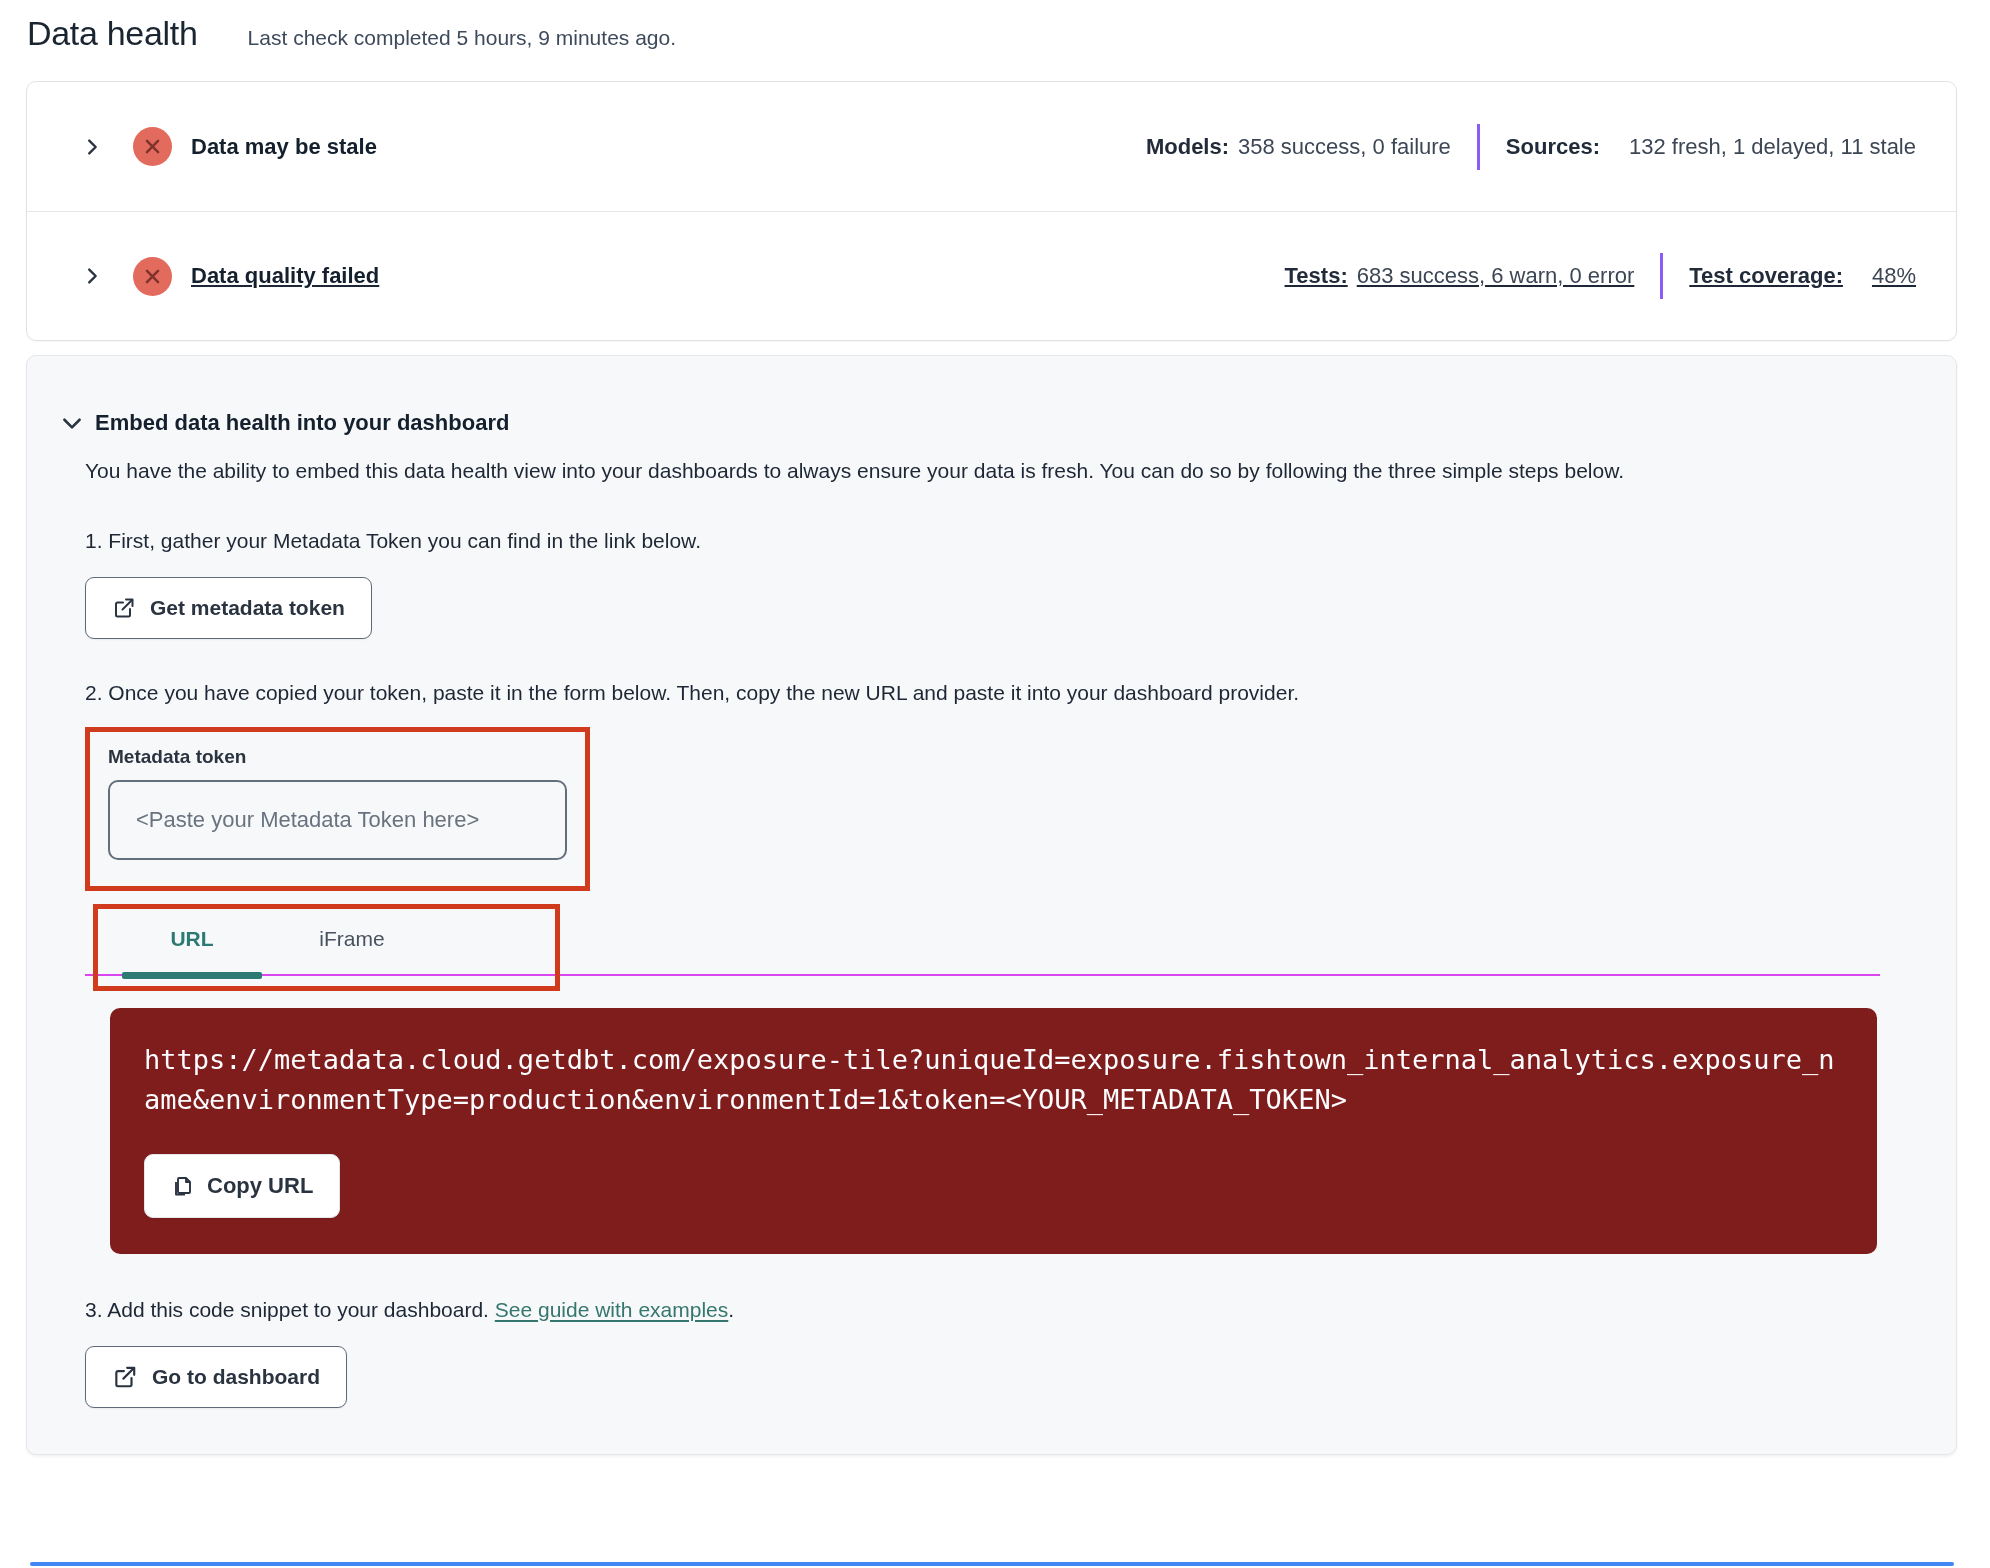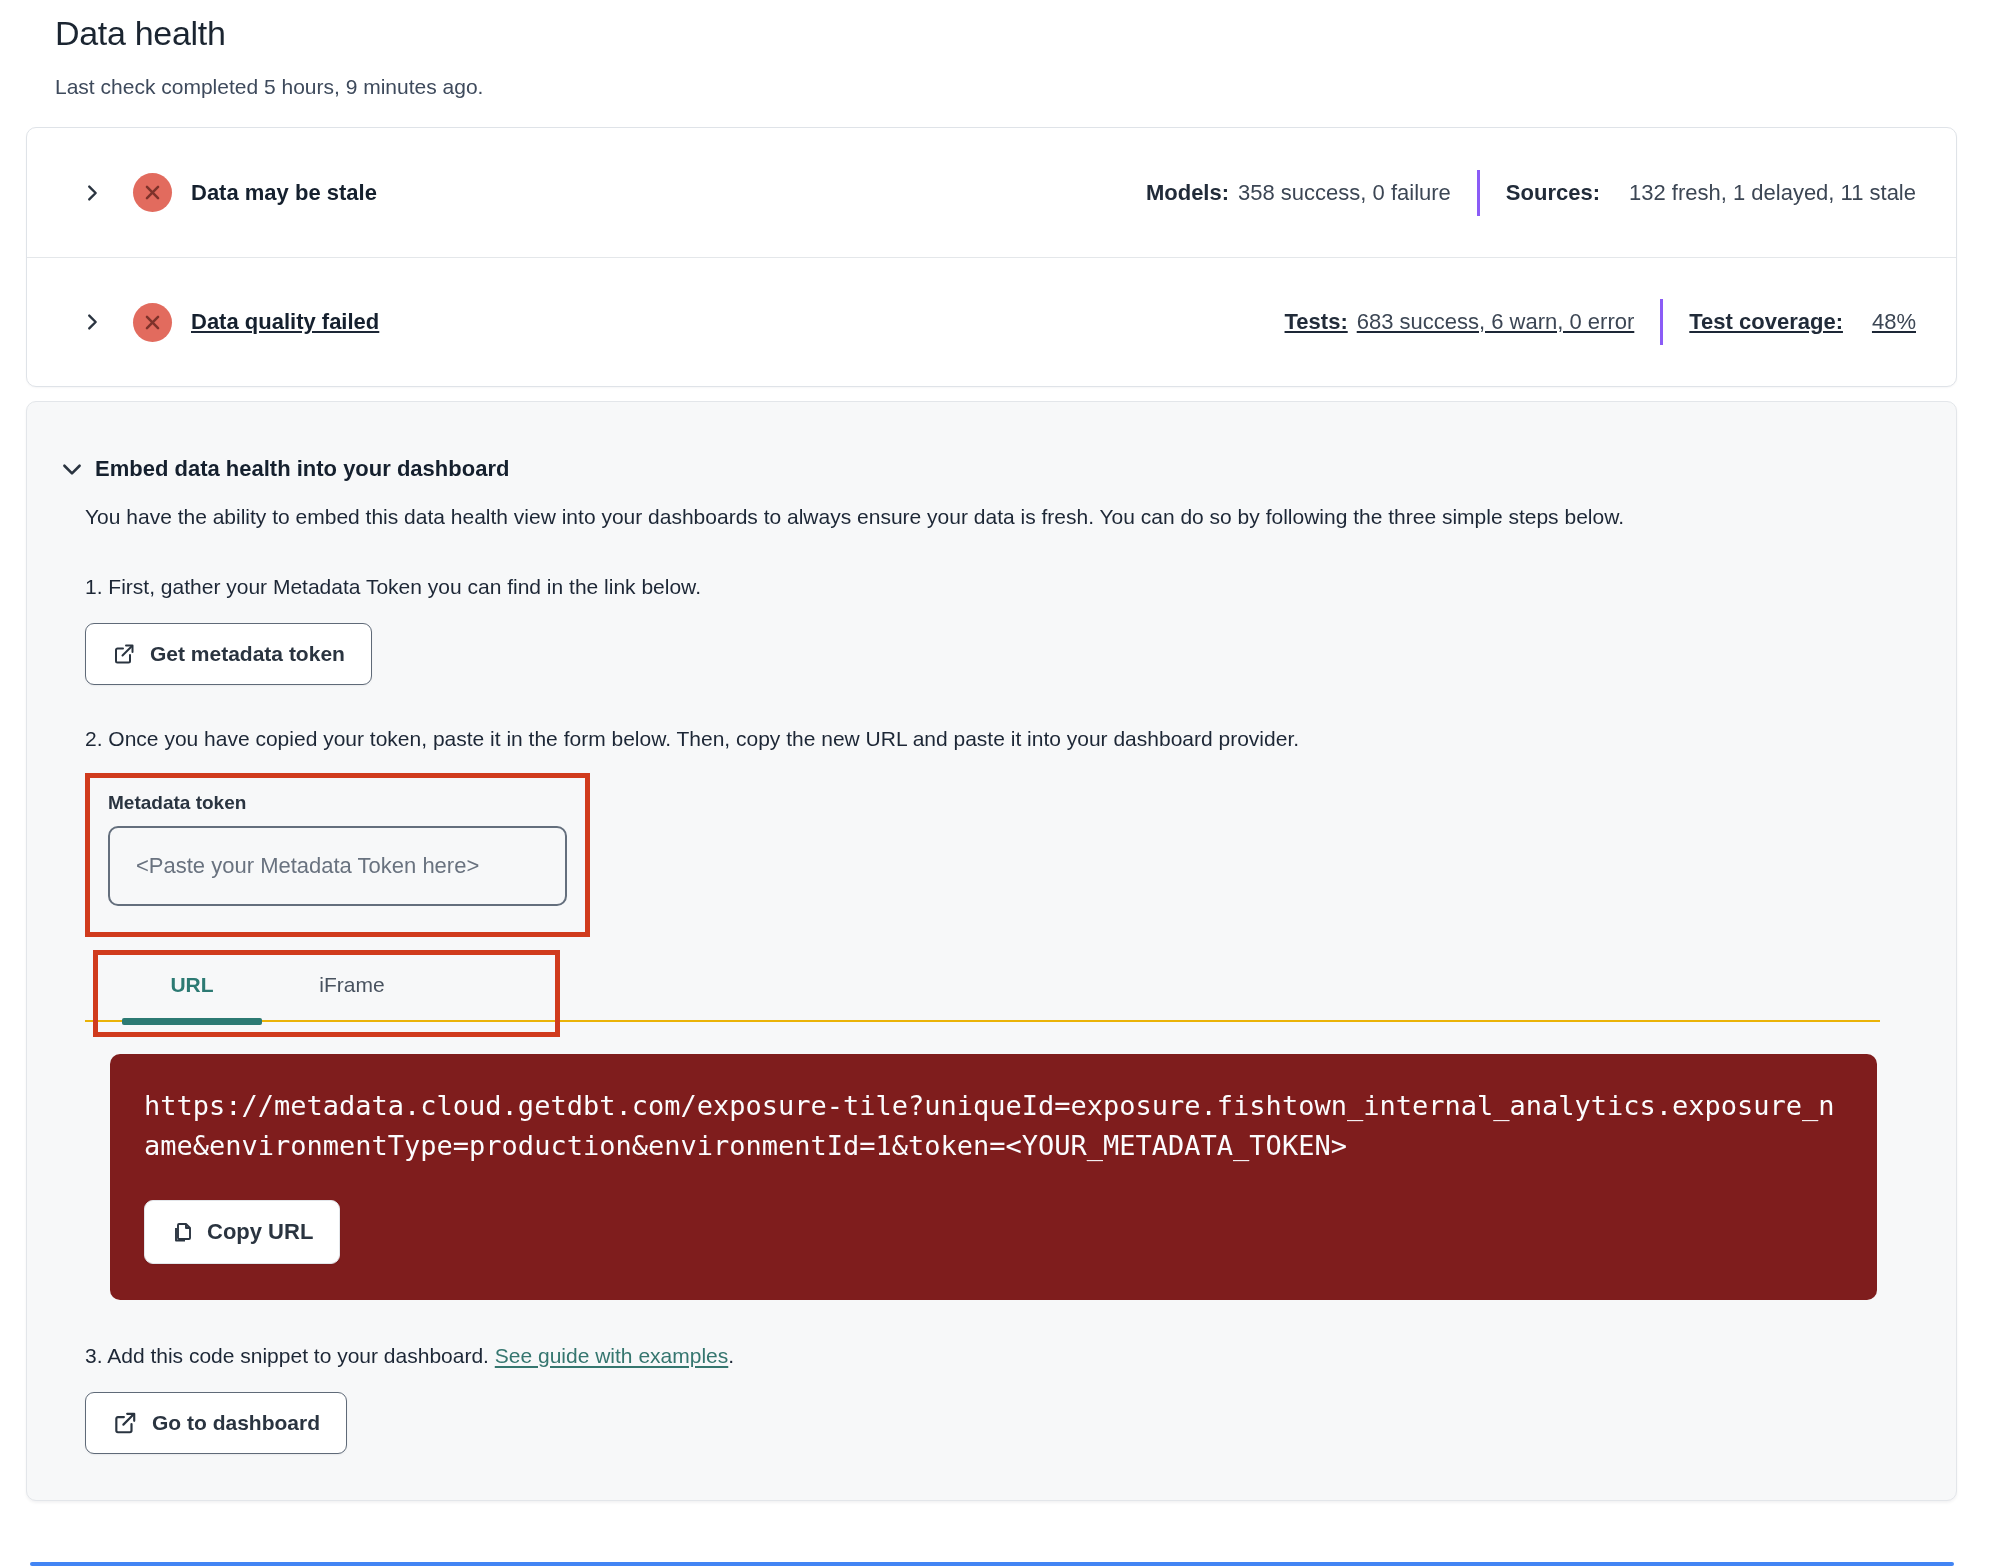--- a/index.html
+++ b/index.html
@@ -5,21 +5,21 @@
   * { box-sizing: border-box; }
   html,body { margin:0; padding:0; }
   body {
     width:1990px; height:1568px; position:relative; overflow:hidden;
     background:#ffffff;
     font-family:"Liberation Sans","DejaVu Sans",sans-serif;
     color:#1d2736;
   }
 
   
-  .page-header { display:flex; align-items:baseline; gap:22px; padding:14px 0 0 27px;flex-direction:column; }
+  .page-header { display:flex; align-items:baseline; gap:22px; padding:14px 0 0 27px; }
   .page-title { margin:0; font-size:34px; font-weight:500; color:#1b2531; letter-spacing:-0.3px; }
   .page-subtitle { font-size:21px; color:#3e4a5c;margin-left:28px; }
 
   
   .status-card {
     margin:28px 33px 0 26px; background:#fff;
     border:1px solid #dfe3e8; border-radius:10px;
     box-shadow:0 1px 2px rgba(16,24,40,.04);
   }
   .status-row { display:flex; align-items:center; height:129px; padding:0 40px 0 50px; }
@@ -65,21 +65,21 @@
   .token-input {
     width:100%; height:80px; border:2px solid #646f7d; border-radius:10px;
     background:#f7f8f9; padding:0 26px; font-size:22px; color:#303a48; outline:none;
     font-family:"Liberation Sans","DejaVu Sans",sans-serif;
   }
   .token-input::placeholder { color:#69727f; opacity:1; }
 
   
   .tabbar { position:relative; margin-top:13px; height:87px; }
   .tabs-row { display:flex; align-items:center; height:72px; padding-left:37px; gap:20px;
-    border-bottom:2px solid #eab308; }
+    border-bottom:2px solid #d946ef; }
   .tab { width:140px; text-align:center; font-size:21px; color:#48525f; cursor:pointer; position:relative;
     height:72px; line-height:72px; }
   .tab--active { color:#2c7a73; font-weight:700; }
   .tab--active .tab-ink { position:absolute; left:0; right:0; bottom:-4px; height:7px;
     background:#2c7a73; border-radius:2px; }
   .annot-tabs { position:absolute; left:8px; top:0; width:467px; height:87px;
     border:5px solid #d03b1d; pointer-events:none; }
 
   
   .code-block {

